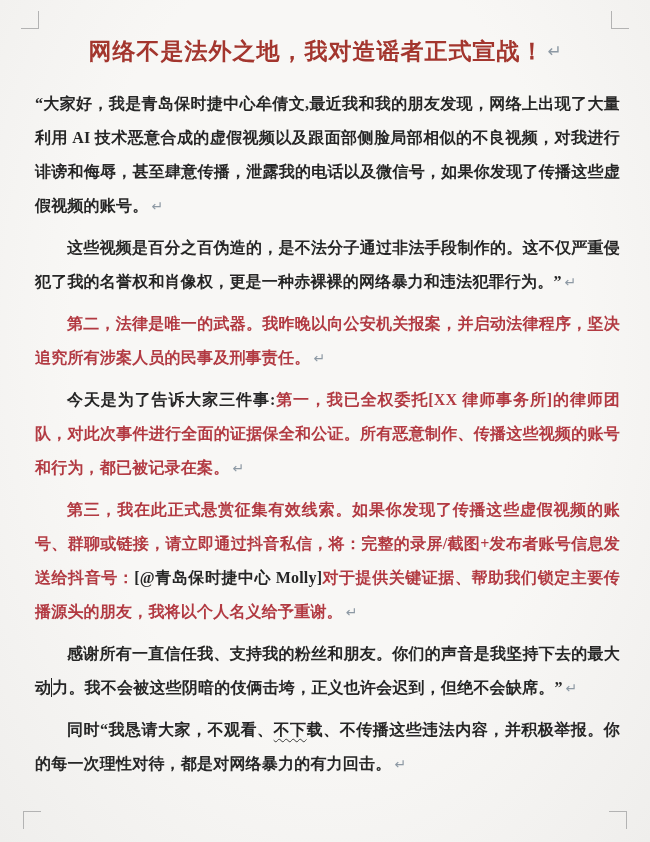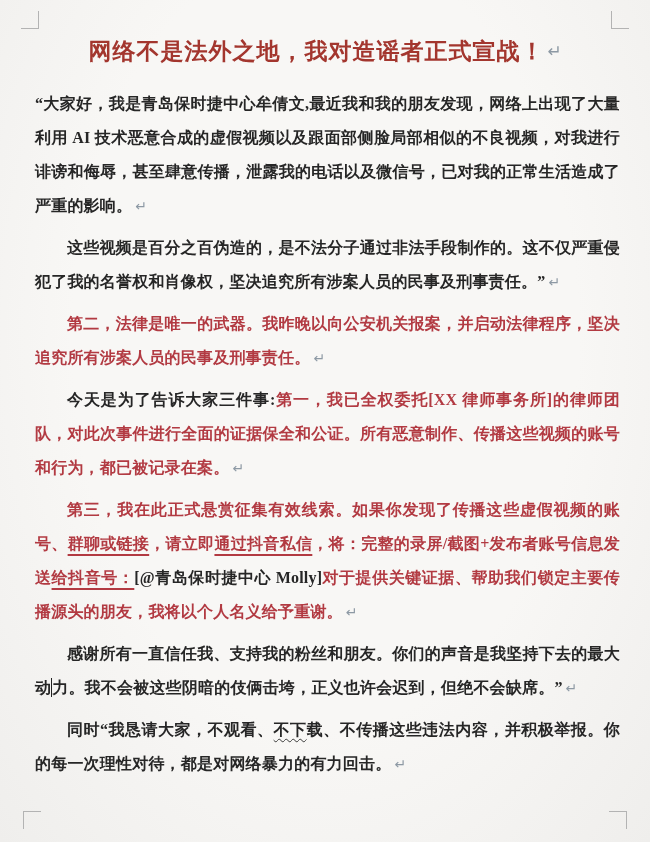--- a/index.html
+++ b/index.html
@@ -24,21 +24,21 @@
   .content{margin:20px 30px 0 35px;}
   .para{
     margin:0 0 8px 0;font-size:16px;line-height:34px;font-weight:600;
     text-align:justify;color:var(--ink,#262626);letter-spacing:.2px;
   }
   .para.indent{text-indent:2em;}
   .seg-black{color:var(--ink,#262626);}
   .seg-red{color:var(--body-red,#b23a42);}
   .seg-red-u{
     color:var(--body-red,#b23a42);
-    text-decoration:underline;text-underline-offset:5px;text-decoration-thickness:1.5px;
+    text-underline-offset:5px;text-decoration-thickness:1.5px;
   }
   .seg-wavy{
     color:var(--ink,#262626);
     text-decoration:underline wavy;text-decoration-thickness:1px;text-underline-offset:3px;
     text-decoration-color:#3a3a3a;
   }
   .seg-caret{
     display:inline-block;width:0;height:19px;
     border-left:1.6px solid #222;vertical-align:-4px;
   }
@@ -53,21 +53,21 @@
 
 <div class="doc" style="--title-red: #a3362e; --body-red: #b23a42; --ink: #262626; --mark-gray: #8d99a4;">
   <div class="crop tl"></div>
   <div class="crop tr"></div>
   <div class="crop bl"></div>
   <div class="crop br"></div>
 
   <h1 class="title"><span>网络不是法外之地，我对造谣者正式宣战！</span><span class="mark">↵</span></h1>
 
   <div class="content">
-      <p class="para"><span class="seg-black">“大家好，我是青岛保时捷中心牟倩文,最近我和我的朋友发现，网络上出现了大量利用 AI 技术恶意合成的虚假视频以及跟面部侧脸局部相似的不良视频，对我进行诽谤和侮辱，甚至肆意传播，泄露我的电话以及微信号，已对我的正常生活造成了严重的影响。</span><span class="mark">↵</span></p>
-      <p class="para indent"><span class="seg-black">这些视频是百分之百伪造的，是不法分子通过非法手段制作的。这不仅严重侵犯了我的名誉权和肖像权，坚决追究所有涉案人员的民事及刑事责任。”</span><span class="mark">↵</span></p>
+      <p class="para"><span class="seg-black">“大家好，我是青岛保时捷中心牟倩文,最近我和我的朋友发现，网络上出现了大量利用 AI 技术恶意合成的虚假视频以及跟面部侧脸局部相似的不良视频，对我进行诽谤和侮辱，甚至肆意传播，泄露我的电话以及微信号，如果你发现了传播这些虚假视频的账号。</span><span class="mark">↵</span></p>
+      <p class="para indent"><span class="seg-black">这些视频是百分之百伪造的，是不法分子通过非法手段制作的。这不仅严重侵犯了我的名誉权和肖像权，更是一种赤裸裸的网络暴力和违法犯罪行为。”</span><span class="mark">↵</span></p>
       <p class="para indent"><span class="seg-red">第二，法律是唯一的武器。我昨晚以向公安机关报案，并启动法律程序，坚决追究所有涉案人员的民事及刑事责任。</span><span class="mark">↵</span></p>
       <p class="para indent"><span class="seg-black">今天是为了告诉大家三件事:</span><span class="seg-red">第一，我已全权委托[XX 律师事务所]的律师团队，对此次事件进行全面的证据保全和公证。所有恶意制作、传播这些视频的账号和行为，都已被记录在案。</span><span class="mark">↵</span></p>
       <p class="para indent"><span class="seg-red">第三，我在此正式悬赏征集有效线索。如果你发现了传播这些虚假视频的账号、</span><span class="seg-red-u">群聊或链接</span><span class="seg-red">，请立即</span><span class="seg-red-u">通过抖音私信</span><span class="seg-red">，将：完整的录屏/截图+发布者账号信息发送</span><span class="seg-red-u">给抖音号：</span><span class="seg-black">[@青岛保时捷中心 Molly]</span><span class="seg-red">对于提供关键证据、帮助我们锁定主要传播源头的朋友，我将以个人名义给予重谢。</span><span class="mark">↵</span></p>
       <p class="para indent"><span class="seg-black">感谢所有一直信任我、支持我的粉丝和朋友。你们的声音是我坚持下去的最大动</span><span class="seg-caret"></span><span class="seg-black">力。我不会被这些阴暗的伎俩击垮，正义也许会迟到，但绝不会缺席。”</span><span class="mark">↵</span></p>
       <p class="para indent"><span class="seg-black">同时“我恳请大家，不观看、</span><span class="seg-wavy">不下</span><span class="seg-black">载、不传播这些违法内容，并积极举报。你的每一次理性对待，都是对网络暴力的有力回击。</span><span class="mark">↵</span></p>
     </div>
 </div>
 
 </body></html>

